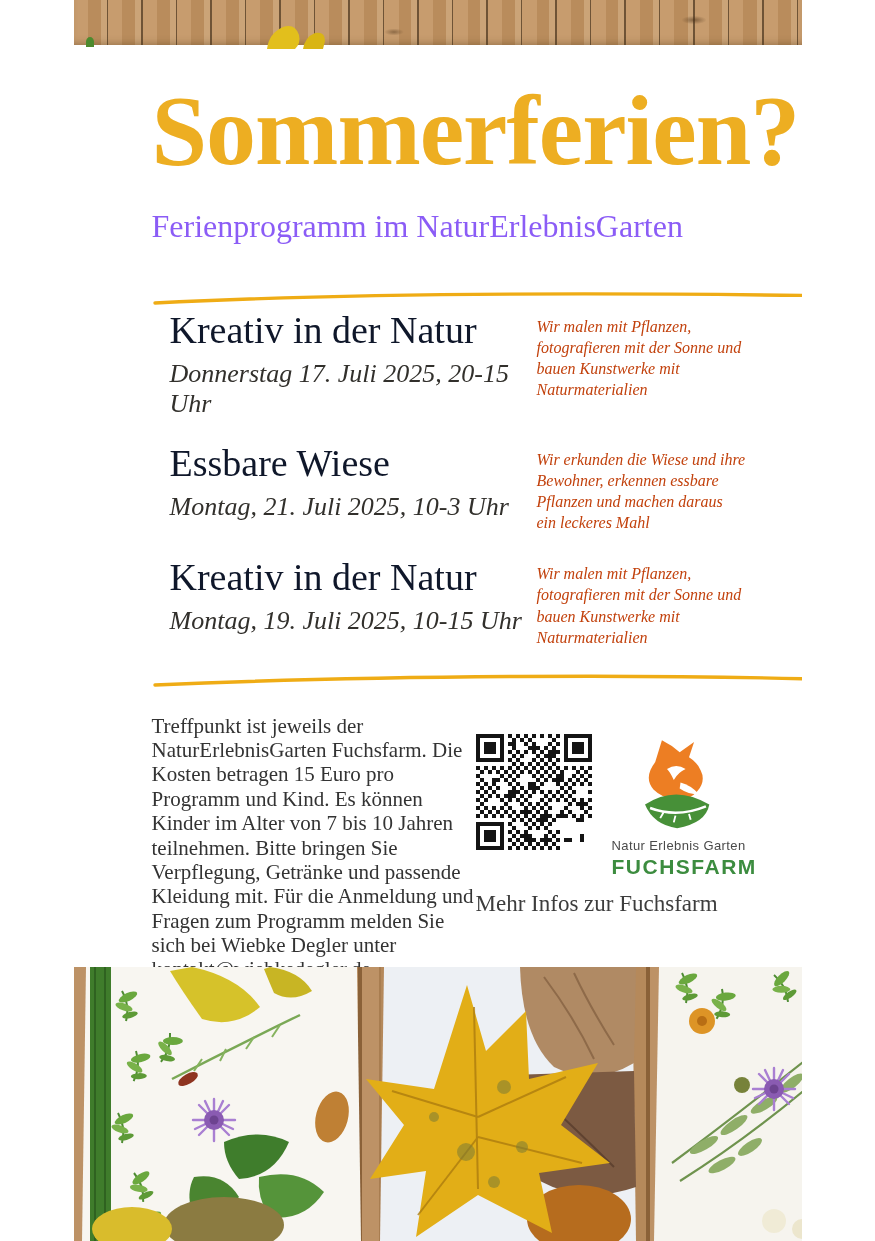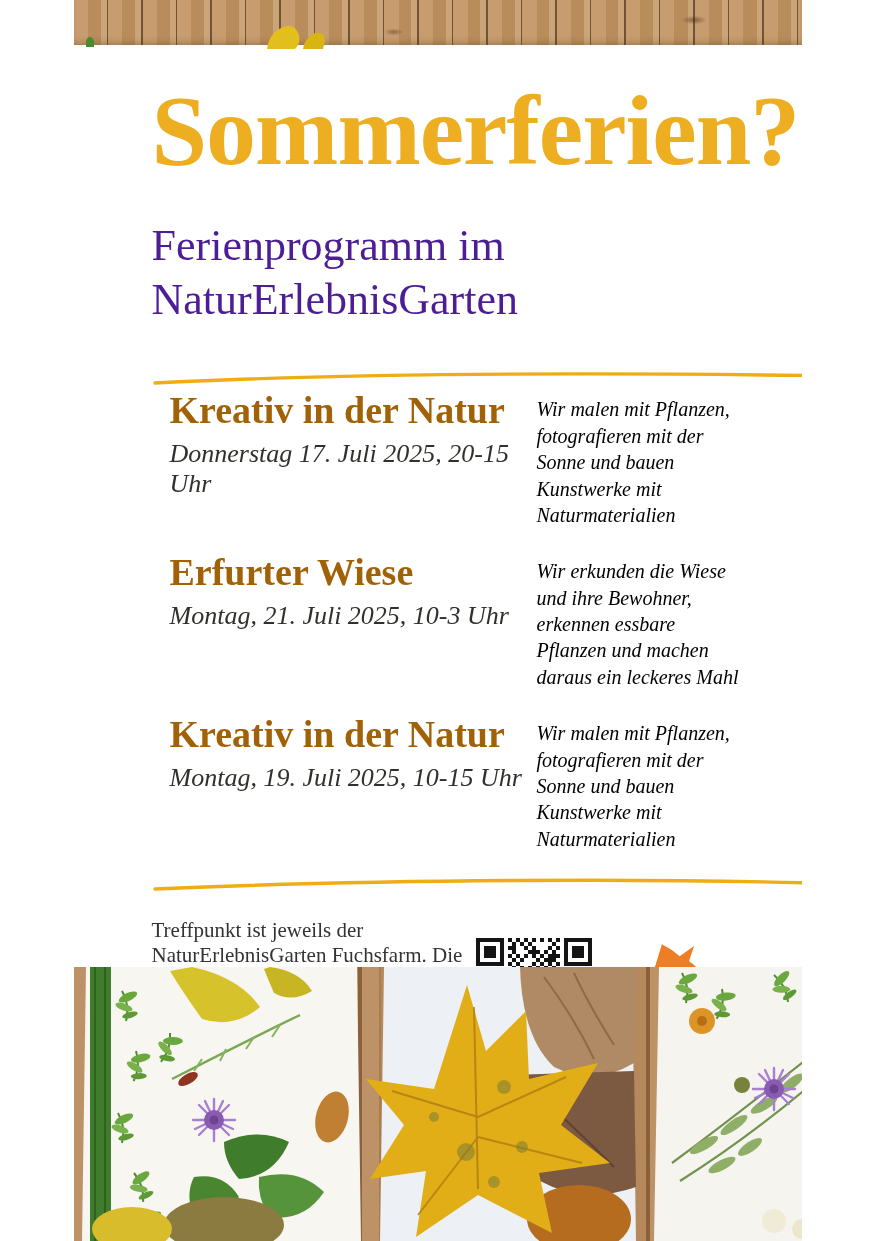--- a/index.html
+++ b/index.html
@@ -20,32 +20,32 @@
       radial-gradient(ellipse 18px 6px at 620px 20px, rgba(70,45,20,.55), transparent 70%),
       radial-gradient(ellipse 14px 5px at 320px 32px, rgba(70,45,20,.45), transparent 70%),
       radial-gradient(ellipse 20px 7px at 790px 14px, rgba(70,45,20,.4), transparent 70%);}
   .band-leaf{position:absolute;left:185px;bottom:-4px;z-index:2;}
   .band-sprout{position:absolute;left:12px;bottom:-2px;width:8px;height:10px;background:#4c8a2e;border-radius:50% 50% 0 0;z-index:2;}
 
   
   .content{padding:0 56px 0 78px;}
   .title{margin:36px 0 0 0;font-size:100px;line-height:1;font-weight:bold;letter-spacing:-1px;color:#EDAE22;}
   .tagline{margin:16px 0 0 0;font-size:66px;line-height:1.05;font-weight:bold;letter-spacing:-.5px;color:#5B3D98;}
-  .intro{margin-top:38px;font-size:44px;line-height:1.22;color:#4c1d95;}
+  .intro{margin-top:26px;font-size:32px;line-height:1.22;color:#8b5cf6;}
 
   .divider{display:block;margin-top:44px;width:694px;height:16px;}
   .divider path{stroke:#EFAC15;stroke-width:3.4;fill:none;stroke-linecap:round;}
   .divider.second{margin-top:8px;}
 
   .programs{margin-top:4px;}
   .program-row{display:flex;align-items:flex-start;margin-bottom:24px;}
   .program-main{width:385px;flex:0 0 385px;padding-left:18px;box-sizing:border-box;}
-  .program-title{margin:0;font-size:38px;line-height:1.08;font-weight:bold;color:#a16207;}
+  .program-title{margin:0;font-size:38px;line-height:1.08;font-weight:normal;color:#0f172a;}
   .program-date{margin-top:8px;font-size:26px;line-height:1.15;font-style:italic;color:#32302c;}
-  .program-desc{margin-top:6px;width:292px;font-size:20px;line-height:1.32;font-style:italic;color:#000000;}
+  .program-desc{margin-top:6px;width:292px;font-size:16px;line-height:1.32;font-style:italic;color:#c2410c;}
 
   .info-section{display:flex;margin-top:26px;}
   .info-left{flex:1 1 auto;max-width:505px;}
   .info-text{margin:0;font-size:21px;line-height:1.16;color:#333;}
   .support{margin:14px 0 0 0;font-size:22px;font-style:italic;color:#3a3a3a;}
   .info-right{flex:0 0 270px;margin-left:auto;}
   .qr-row{display:flex;align-items:flex-start;margin-top:20px;}
   .qr-svg{width:116px;height:116px;flex:0 0 116px;}
   .logo-box{margin-left:20px;width:132px;text-align:center;}
   .logo-svg{width:110px;height:104px;display:block;margin:0 auto;}
@@ -85,21 +85,21 @@
       <div class="program-row">
         <div class="program-main">
           <h3 class="program-title">Kreativ in der Natur</h3>
           <div class="program-date">Donnerstag 17. Juli 2025, 20-15 Uhr</div>
         </div>
         <div class="program-desc">Wir malen mit Pflanzen, fotografieren mit der Sonne und bauen Kunstwerke mit Naturmaterialien</div>
       </div>
 
       <div class="program-row">
         <div class="program-main">
-          <h3 class="program-title">Erfurter Wiese</h3>
+          <h3 class="program-title">Essbare Wiese</h3>
           <div class="program-date">Montag, 21. Juli 2025, 10-3 Uhr</div>
         </div>
         <div class="program-desc">Wir erkunden die Wiese und ihre Bewohner, erkennen essbare Pflanzen und machen daraus ein leckeres Mahl</div>
       </div>
 
       <div class="program-row">
         <div class="program-main">
           <h3 class="program-title">Kreativ in der Natur</h3>
           <div class="program-date">Montag, 19. Juli 2025, 10-15 Uhr</div>
         </div>

